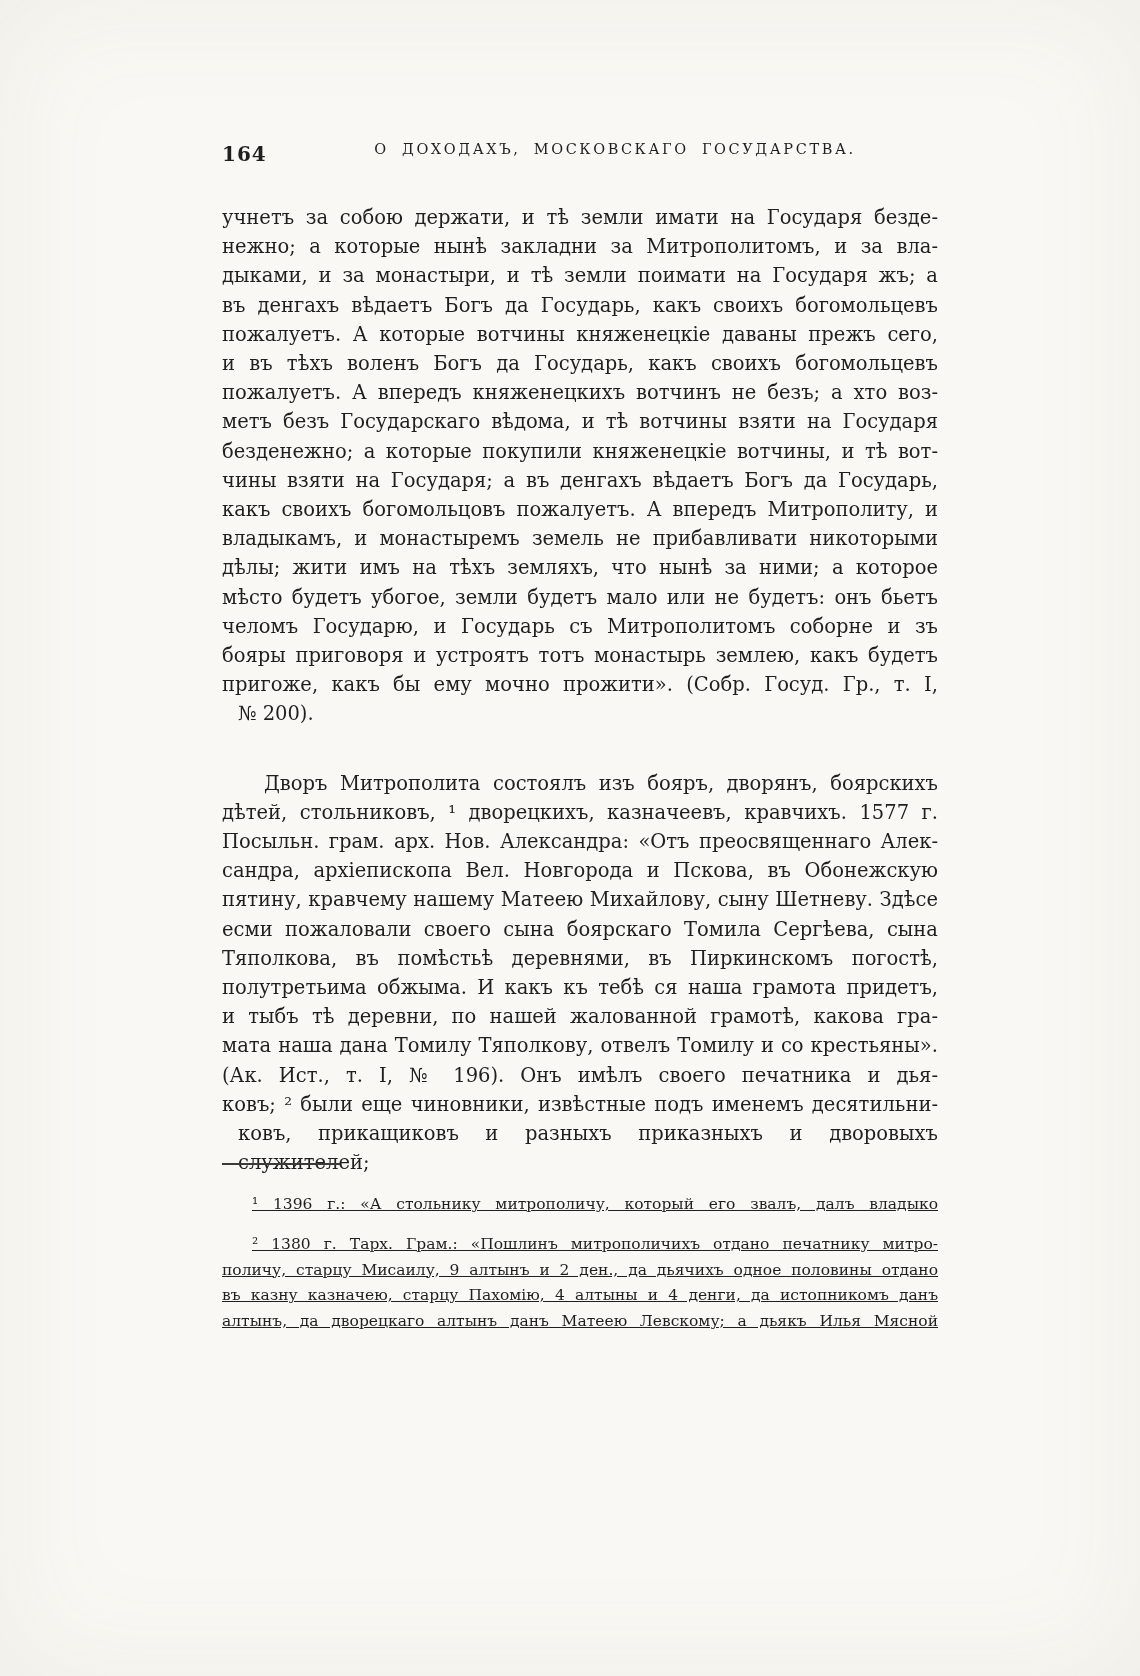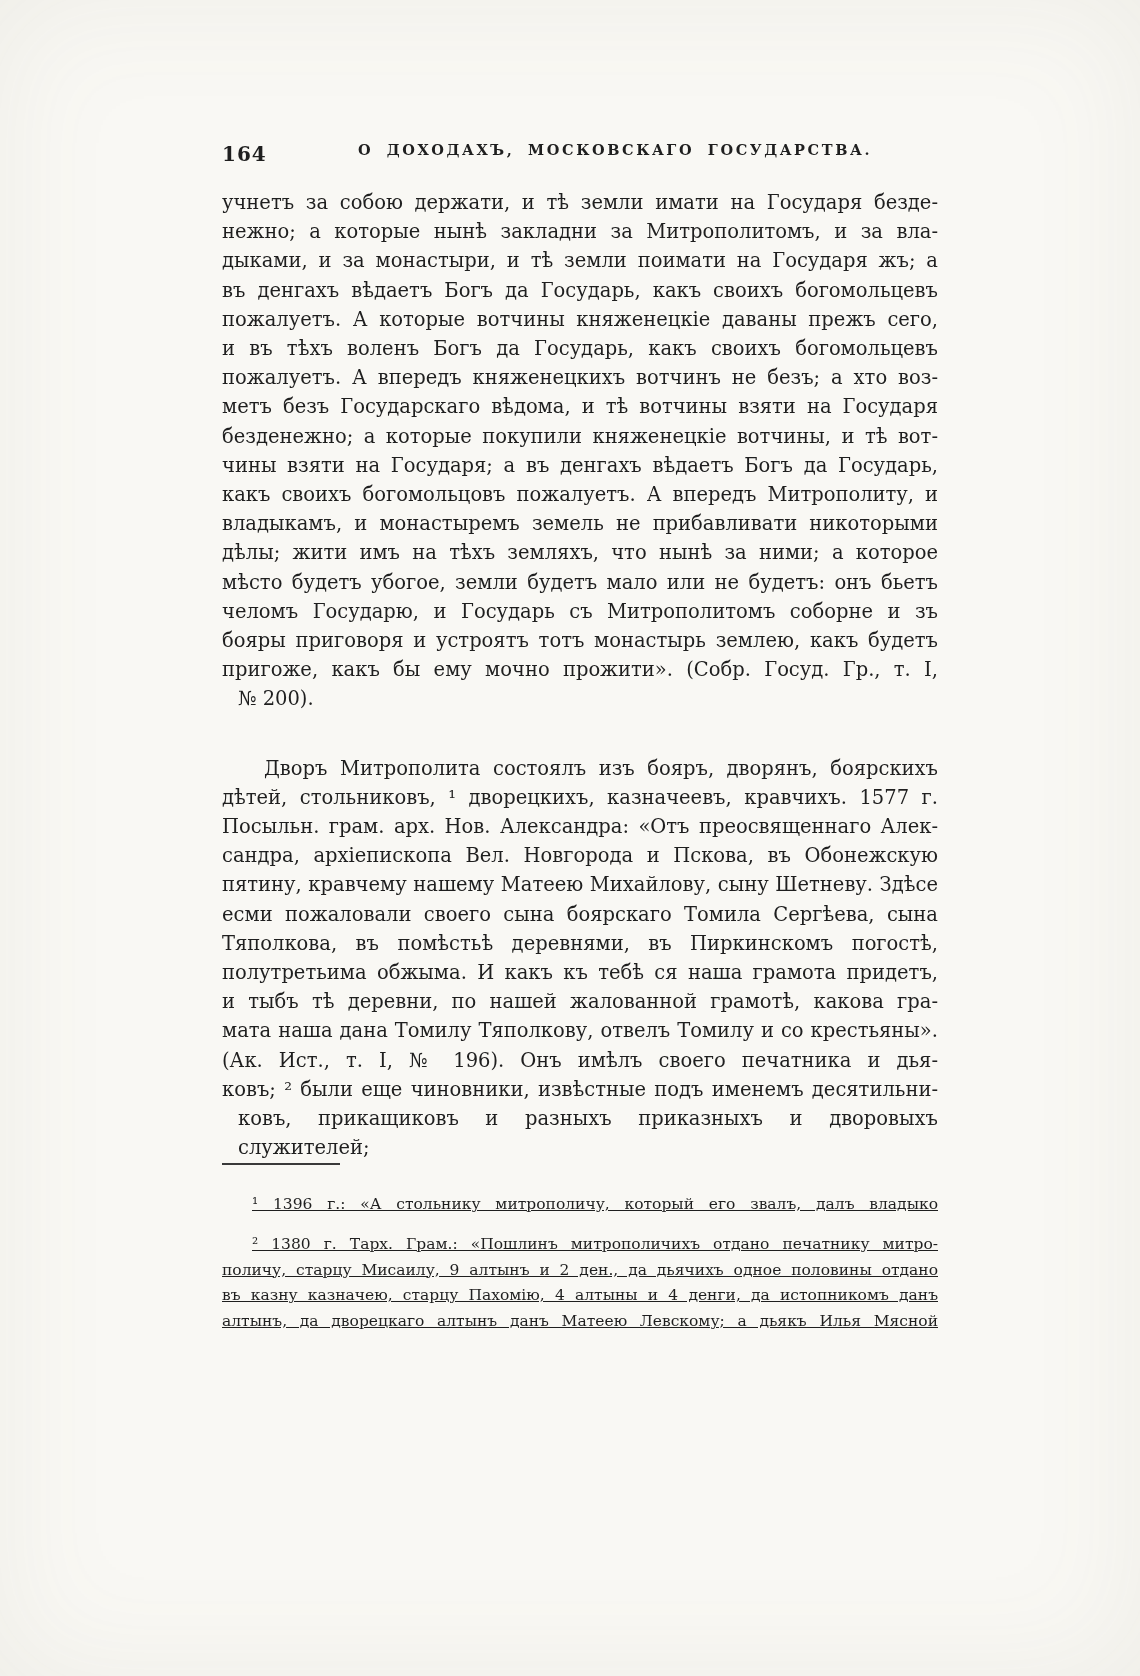--- a/index.html
+++ b/index.html
@@ -32,28 +32,28 @@
     top: 1px;
     font-size: 20px;
     font-weight: bold;
     letter-spacing: 1px;
   }
   .running-head {
     display: block;
     text-align: center;
     padding-left: 70px;
     font-size: 14.5px;
-    font-weight: bold;
+    font-weight: normal;
     letter-spacing: 2.6px;
     word-spacing: 6px;
   }
 
   .body-text {
     position: absolute;
-    top: 188px;
+    top: 203px;
     left: 222px;
     width: 716px;
     font-size: 19.5px;
     line-height: 29.2px;
     font-weight: 500;
   }
   .paragraph + .paragraph { margin-top: 40px; }
 
   .line {
     text-align: justify;

